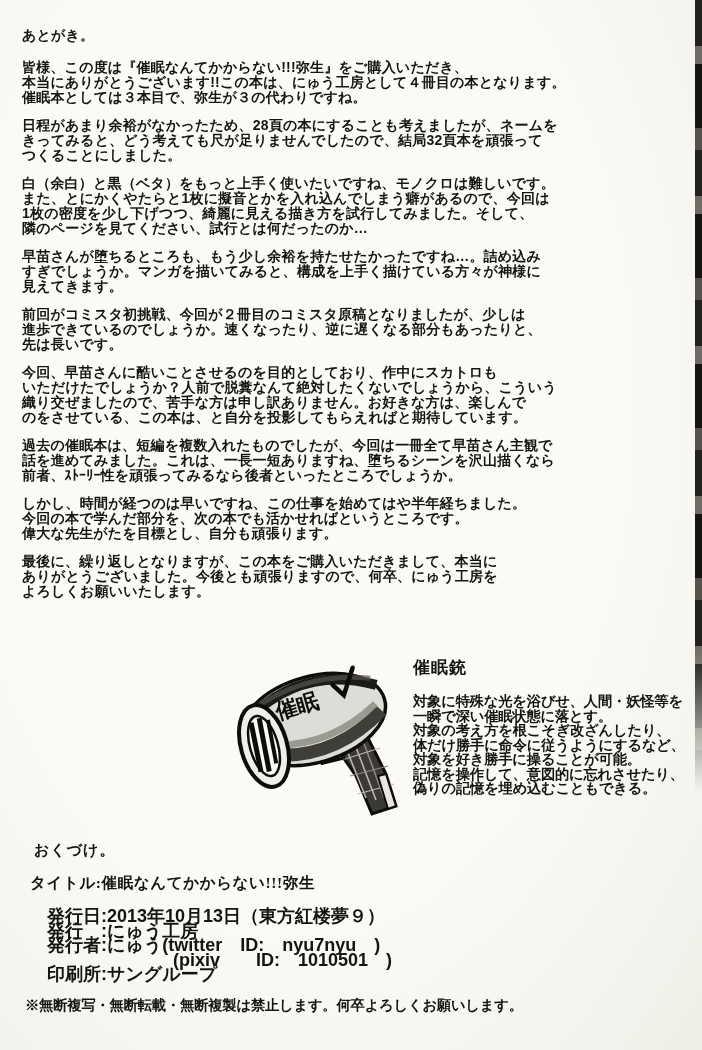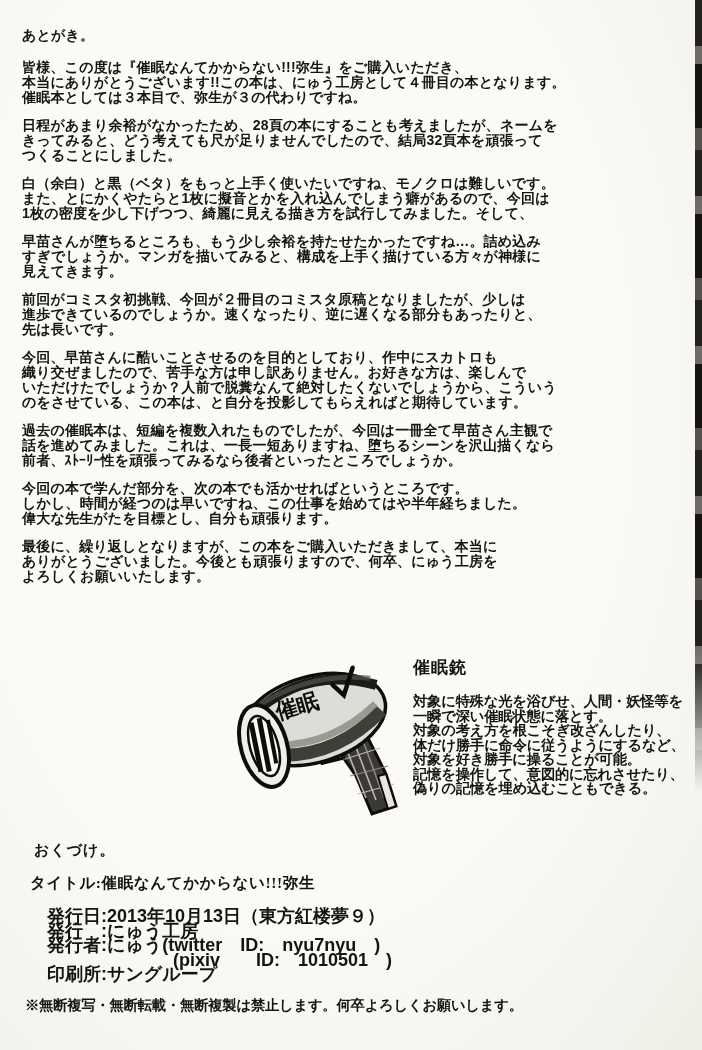--- a/index.html
+++ b/index.html
@@ -93,45 +93,46 @@
         </div>
         <div class="para">
           <div class="tline">日程があまり余裕がなかったため、28頁の本にすることも考えましたが、ネームを</div>
           <div class="tline">きってみると、どう考えても尺が足りませんでしたので、結局32頁本を頑張って</div>
           <div class="tline">つくることにしました。</div>
         </div>
         <div class="para">
           <div class="tline">白（余白）と黒（ベタ）をもっと上手く使いたいですね、モノクロは難しいです。</div>
           <div class="tline">また、とにかくやたらと1枚に擬音とかを入れ込んでしまう癖があるので、今回は</div>
           <div class="tline">1枚の密度を少し下げつつ、綺麗に見える描き方を試行してみました。そして、</div>
+          <div class="tline">隣のページを見てください、試行とは何だったのか…</div>
         </div>
         <div class="para">
           <div class="tline">早苗さんが堕ちるところも、もう少し余裕を持たせたかったですね…。詰め込み</div>
           <div class="tline">すぎでしょうか。マンガを描いてみると、構成を上手く描けている方々が神様に</div>
           <div class="tline">見えてきます。</div>
         </div>
         <div class="para">
           <div class="tline">前回がコミスタ初挑戦、今回が２冊目のコミスタ原稿となりましたが、少しは</div>
           <div class="tline">進歩できているのでしょうか。速くなったり、逆に遅くなる部分もあったりと、</div>
           <div class="tline">先は長いです。</div>
         </div>
         <div class="para">
           <div class="tline">今回、早苗さんに酷いことさせるのを目的としており、作中にスカトロも</div>
+          <div class="tline">いただけたでしょうか？人前で脱糞なんて絶対したくないでしょうから、こういう</div>
           <div class="tline">織り交ぜましたので、苦手な方は申し訳ありません。お好きな方は、楽しんで</div>
-          <div class="tline">いただけたでしょうか？人前で脱糞なんて絶対したくないでしょうから、こういう</div>
           <div class="tline">のをさせている、この本は、と自分を投影してもらえればと期待しています。</div>
         </div>
         <div class="para">
           <div class="tline">過去の催眠本は、短編を複数入れたものでしたが、今回は一冊全て早苗さん主観で</div>
           <div class="tline">話を進めてみました。これは、一長一短ありますね、堕ちるシーンを沢山描くなら</div>
           <div class="tline">前者、ｽﾄｰﾘｰ性を頑張ってみるなら後者といったところでしょうか。</div>
         </div>
         <div class="para">
+          <div class="tline">しかし、時間が経つのは早いですね、この仕事を始めてはや半年経ちました。</div>
           <div class="tline">今回の本で学んだ部分を、次の本でも活かせればというところです。</div>
-          <div class="tline">しかし、時間が経つのは早いですね、この仕事を始めてはや半年経ちました。</div>
           <div class="tline">偉大な先生がたを目標とし、自分も頑張ります。</div>
         </div>
         <div class="para">
           <div class="tline">最後に、繰り返しとなりますが、この本をご購入いただきまして、本当に</div>
           <div class="tline">ありがとうございました。今後とも頑張りますので、何卒、にゅう工房を</div>
           <div class="tline">よろしくお願いいたします。</div>
         </div>
       </div>
   </div>
 

